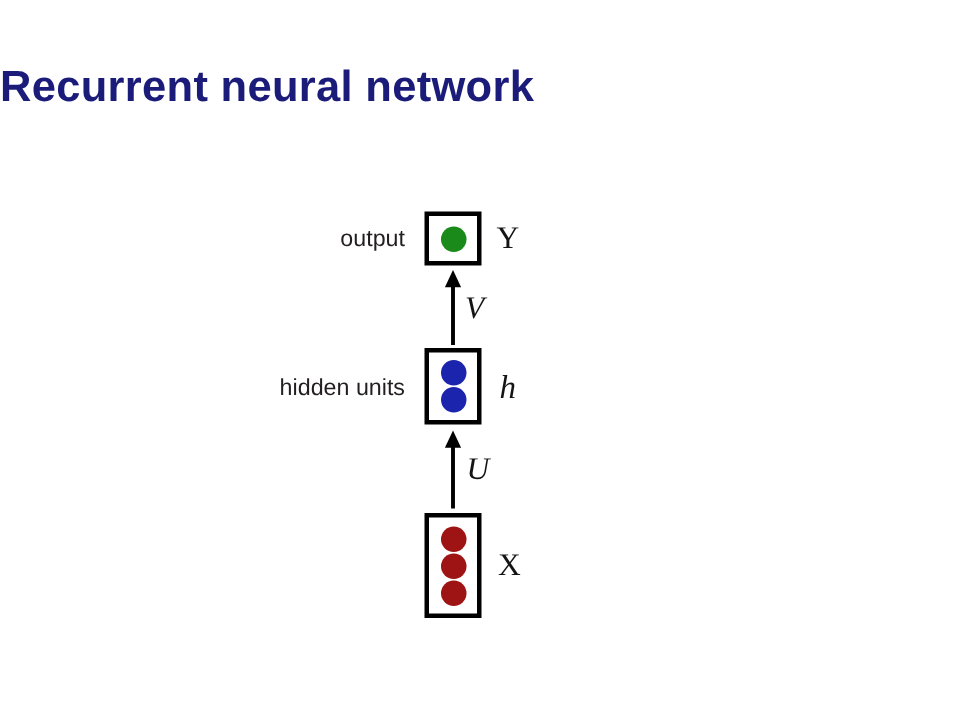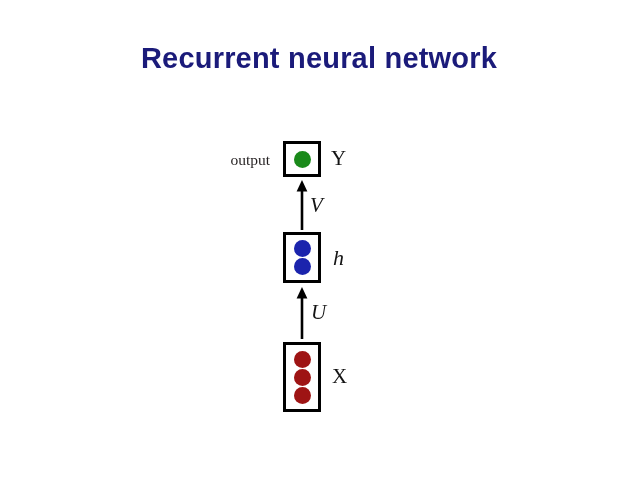--- a/index.html
+++ b/index.html
@@ -15,33 +15,32 @@
     overflow: hidden;
     font-family: "Liberation Sans", sans-serif;
   }
 
   
   #title {
     position: absolute;
     left: 0;
     top: 42px;
     width: 638px;
-    text-align: center;
     font-family: "Liberation Sans", sans-serif;
     font-size: 29px;
     font-weight: 600;
     letter-spacing: 0.2px;
     color: #1b1b7a;
     white-space: nowrap;
   }
 
   
   .row-label {
     position: absolute;
-    font-family: Liberation Serif, serif;
+    font-family: Liberation Sans, sans-serif;
     font-size: 15.5px;
     font-weight: 400;
     color: #231f20;
     white-space: nowrap;
     text-align: right;
   }
   #label-output      { left: 110px; top: 151px; width: 160px; }
   #label-hidden      { left: 110px; top: 250px; width: 160px; }
   #label-input       { left: 110px; top: 372px; width: 160px; }
 
@@ -140,20 +139,21 @@
 
   <div class="arrow" id="arrow-v">
     <svg width="14" height="50" viewBox="0 0 14 50">
       <line x1="7" y1="50" x2="7" y2="9" stroke="#000000" stroke-width="2.6"></line>
       <polygon points="7,0 1.6,11.5 12.4,11.5" fill="#000000"></polygon>
     </svg>
   </div>
 
   <div class="weight-label" id="weight-v">V</div>
 
+  <div class="row-label" id="label-hidden">hidden units</div>
 
   <div class="layer-box" id="box-hidden">
     <span class="neuron neuron-blue"></span>
     <span class="neuron neuron-blue"></span>
   </div>
 
   <div class="var-label var-italic" id="var-h">h</div>
 
   <div class="arrow" id="arrow-u">
     <svg width="14" height="52" viewBox="0 0 14 52">

